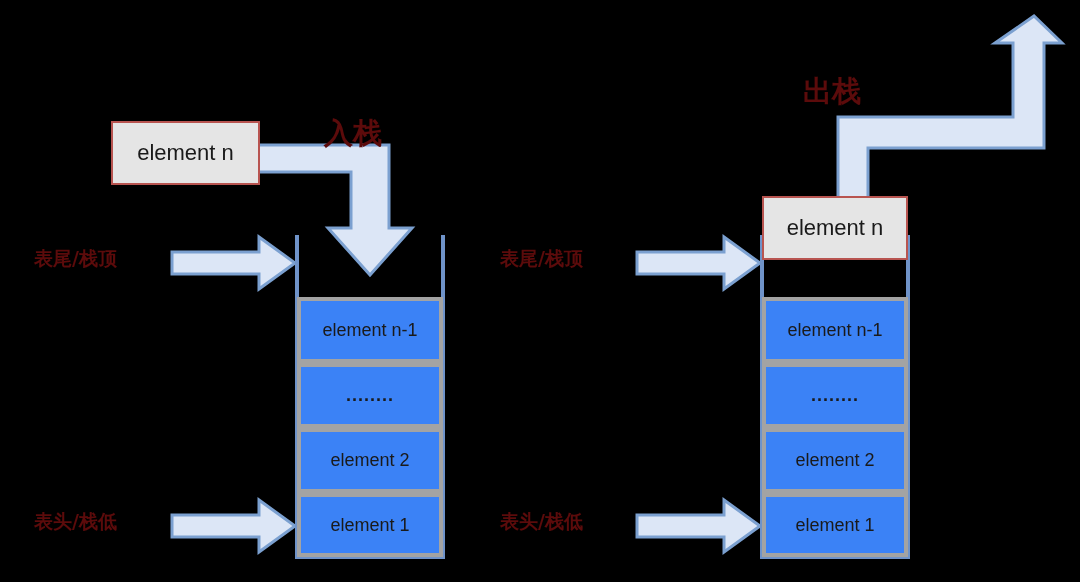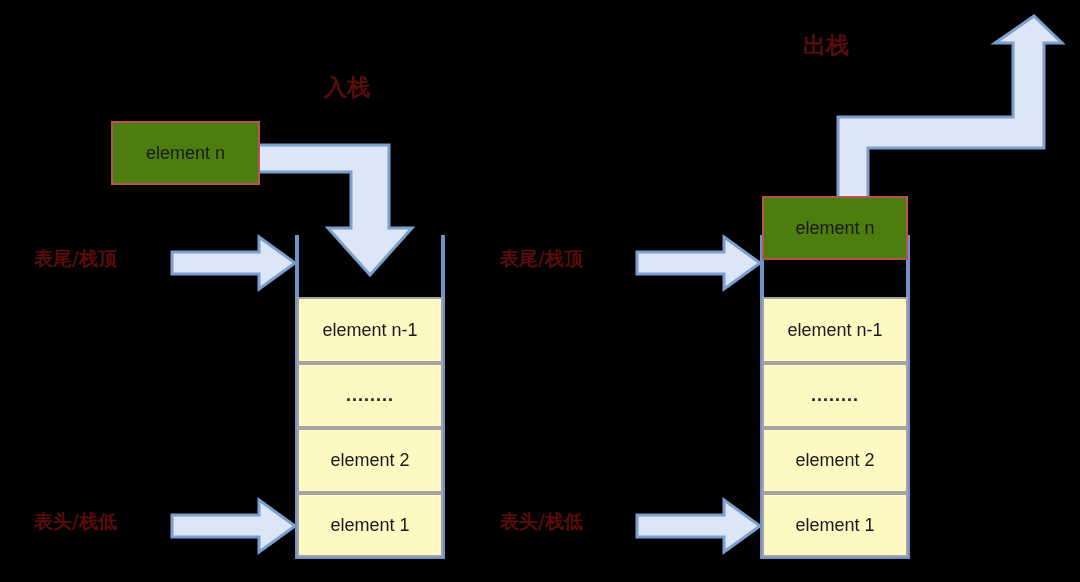--- a/index.html
+++ b/index.html
@@ -19,46 +19,47 @@
     position: absolute;
     color: #5c0b0b;
     font-family: "DejaVu Sans", "Liberation Sans", sans-serif;
     font-weight: bold;
     font-size: 19px;
     line-height: 1;
     white-space: nowrap;
     letter-spacing: 0px;
   }
   .op-label {
-    font-size: 23px;
+    font-size: 29px;
+    margin-top: 43px;
   }
   
   .stack-rail {
     position: absolute;
     background: #6f93c9;
   }
   .stack-cell {
     position: absolute;
     box-sizing: border-box;
-    background: #fef9c3;
-    border: 2px solid #a3a3a3;
+    background: #3b82f6;
+    border: 4px solid #a3a3a3;
     color: #1a1a1a;
     font-size: 18px;
     display: flex;
     align-items: center;
     justify-content: center;
     font-family: "Liberation Sans", "DejaVu Sans", sans-serif;
   }
   .elem-box {
     position: absolute;
     box-sizing: border-box;
-    background: #4d7c0f;
+    background: #e5e5e5;
     border: 2px solid #b85450;
     color: #1a1a1a;
-    font-size: 18px;
+    font-size: 22px;
     display: flex;
     align-items: center;
     justify-content: center;
     font-family: "Liberation Sans", "DejaVu Sans", sans-serif;
   }
   .dots-cell {
     letter-spacing: 1px;
     font-weight: bold;
   }
   svg.arrow-layer {

